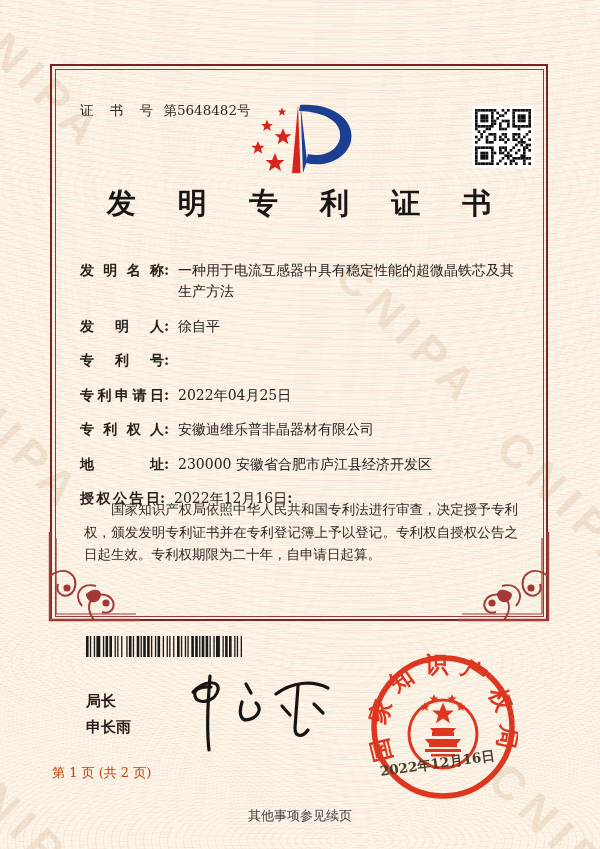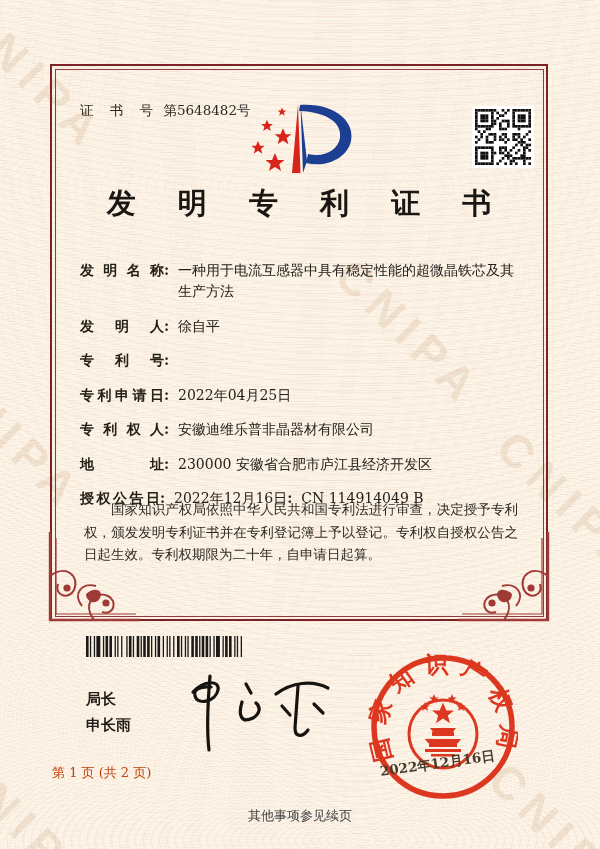--- a/index.html
+++ b/index.html
@@ -47,21 +47,21 @@
   .fvalue{flex:1;font-weight:normal;}
   .grant-row{display:flex;}
   .grant-row .pair{display:flex;}
   .grant-row .flabel{width:80px;flex:0 0 80px;}
   .body-text{
     position:absolute;left:28px;top:428px;width:442px;
     font-size:13.5px;line-height:22.5px;color:#2e2a24;text-align:justify;
   }
   .body-text p{margin:4px;text-indent:2em;}
   .barcode{position:absolute;left:34px;top:570px;width:156px;height:21px;}
-  .sig-block{position:absolute;left:34px;top:622px;font-family:Liberation Mono, monospace;}
+  .sig-block{position:absolute;left:34px;top:622px;font-family:Liberation Serif, serif;}
   .sig-block div{font-size:15px;font-weight:bold;color:#241f1a;line-height:26px;}
   .signature{position:absolute;left:128px;top:596px;}
   .seal{position:absolute;left:316px;top:586px;opacity:0.93;mix-blend-mode:multiply;}
   .pageno{position:absolute;left:0;right:0;top:698px;text-align:left;font-size:13px;color:#c2410c;}
   .footer-note{position:absolute;left:0;right:0;top:807px;text-align:center;font-size:13px;color:#404040;}
   .corner-orn{position:absolute;pointer-events:none;}
   .corner-orn.bl{left:-10px;bottom:-10px;}
   .corner-orn.br{right:-10px;bottom:-10px;transform:scaleX(-1);}
 </style>
 </head>
@@ -342,21 +342,20 @@
       <span class="fvalue">230000 安徽省合肥市庐江县经济开发区</span>
     </div>
     <div class="frow grant-row">
       <span class="pair">
         <span class="flabel">授权公告日</span>
           <span class="fcolon">:</span>
         <span class="fvalue">2022年12月16日</span>
       </span>
       <span class="pair">
           <span class="fcolon">:</span>
-        <span class="fvalue">CN 114914049 B</span>
       </span>
     </div>
   </div>
 
   <div class="body-text">
     <p>国家知识产权局依照中华人民共和国专利法进行审查，决定授予专利权，颁发发明专利证书并在专利登记簿上予以登记。专利权自授权公告之日起生效。专利权期限为二十年，自申请日起算。</p>
   </div>
 
   <svg class="barcode" id="barcode" viewBox="0 0 156 21" preserveAspectRatio="none">
       <rect x="0" y="0" width="2.6" height="21" fill="#1c1a18"></rect>

